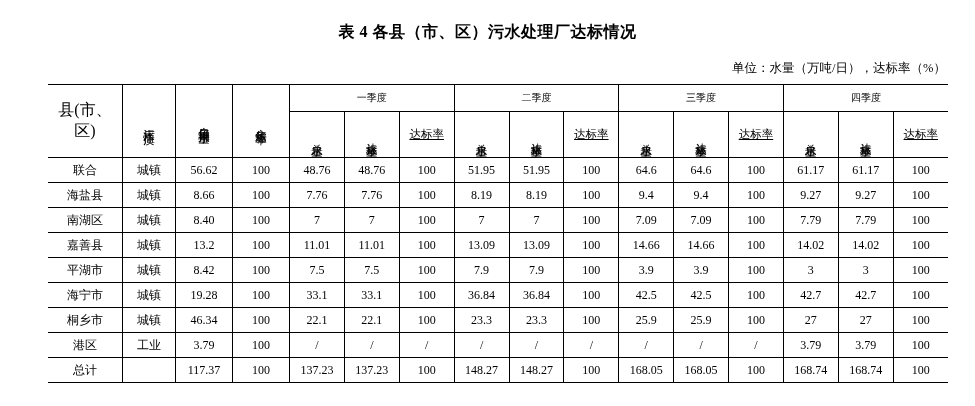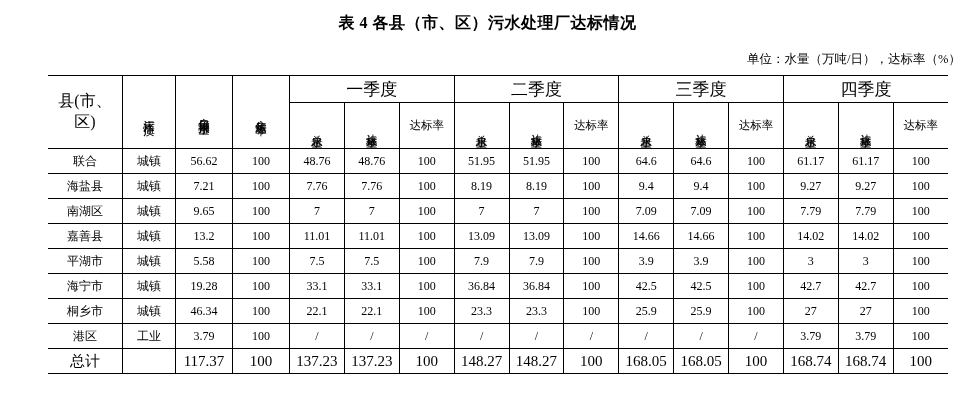--- a/index.html
+++ b/index.html
@@ -18,26 +18,26 @@
     position: relative;
     width: 975px;
     height: 406px;
     box-sizing: border-box;
   }
   .title {
     text-align: center;
     font-size: 16px;
     font-weight: bold;
     letter-spacing: 0.5px;
-    padding-top: 13px;
+    padding-top: 22px;
   }
   .unit-line {
     text-align: right;
     font-size: 12.5px;
-    padding-right: 14px;
+    padding-right: 29px;
     padding-top: 17px;
   }
   .table-wrap {
     padding: 7px 27px 0 48px;
   }
   table.data {
     border-collapse: collapse;
     width: 900px;
     font-size: 12px;
     table-layout: fixed;
@@ -61,21 +61,21 @@
     border-left: none;
   }
   table.data tr > td:last-child,
   table.data tr > th:last-child {
     border-right: none;
   }
   thead th {
     font-size: 12px;
   }
   .head-row1 th { height: 26px; }
-  .head-row2 th { height: 45px; }
+  .head-row2 th { height: 45px; text-decoration: underline; }
   tbody td { height: 24px; }
 
   
   .vtext {
     writing-mode: vertical-rl;
     text-orientation: upright;
     letter-spacing: 1px;
     line-height: 1.05;
     display: inline-block;
     margin: 0 auto;
@@ -86,23 +86,23 @@
   }
   .colname { font-size: 16px; }
   .c-name { width: 74px; }
   .c-type { width: 52px; }
   .c-annual-avg { width: 56px; }
   .c-annual-rate { width: 56px; }
   .c-total { width: 57px; }
   .c-std { width: 57px; }
   .c-rate { width: 65px; }
 
-  .q-head { font-size: 17px; }
+  .q-head { font-size: 10px; }
   .rate-label { font-size: 11.5px; }
-  .total-row td { font-size: 15px; }
+  .total-row td { font-size: 12px; }
 </style>
 </head>
 <body>
 
 <div class="page">
 
   <div class="title">表 4  各县（市、区）污水处理厂达标情况</div>
 
   <div class="unit-line">单位：水量（万吨/日），达标率（%）</div>
 
@@ -169,39 +169,39 @@
           <td>64.6</td>
           <td>64.6</td>
           <td>100</td>
           <td>61.17</td>
           <td>61.17</td>
           <td>100</td>
         </tr>
         <tr>
           <td>海盐县</td>
           <td>城镇</td>
-          <td>7.21</td>
+          <td>8.66</td>
           <td>100</td>
           <td>7.76</td>
           <td>7.76</td>
           <td>100</td>
           <td>8.19</td>
           <td>8.19</td>
           <td>100</td>
           <td>9.4</td>
           <td>9.4</td>
           <td>100</td>
           <td>9.27</td>
           <td>9.27</td>
           <td>100</td>
         </tr>
         <tr>
           <td>南湖区</td>
           <td>城镇</td>
-          <td>9.65</td>
+          <td>8.40</td>
           <td>100</td>
           <td>7</td>
           <td>7</td>
           <td>100</td>
           <td>7</td>
           <td>7</td>
           <td>100</td>
           <td>7.09</td>
           <td>7.09</td>
           <td>100</td>
@@ -223,21 +223,21 @@
           <td>14.66</td>
           <td>14.66</td>
           <td>100</td>
           <td>14.02</td>
           <td>14.02</td>
           <td>100</td>
         </tr>
         <tr>
           <td>平湖市</td>
           <td>城镇</td>
-          <td>5.58</td>
+          <td>8.42</td>
           <td>100</td>
           <td>7.5</td>
           <td>7.5</td>
           <td>100</td>
           <td>7.9</td>
           <td>7.9</td>
           <td>100</td>
           <td>3.9</td>
           <td>3.9</td>
           <td>100</td>

